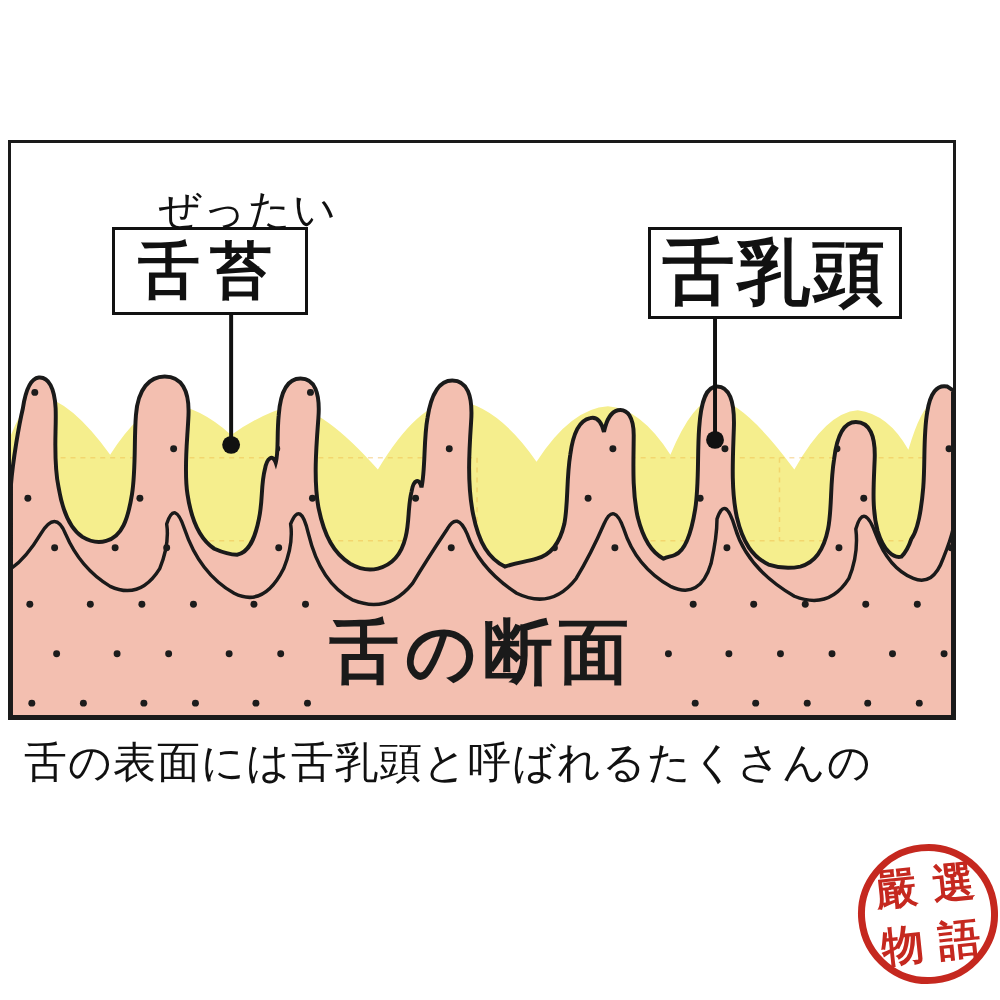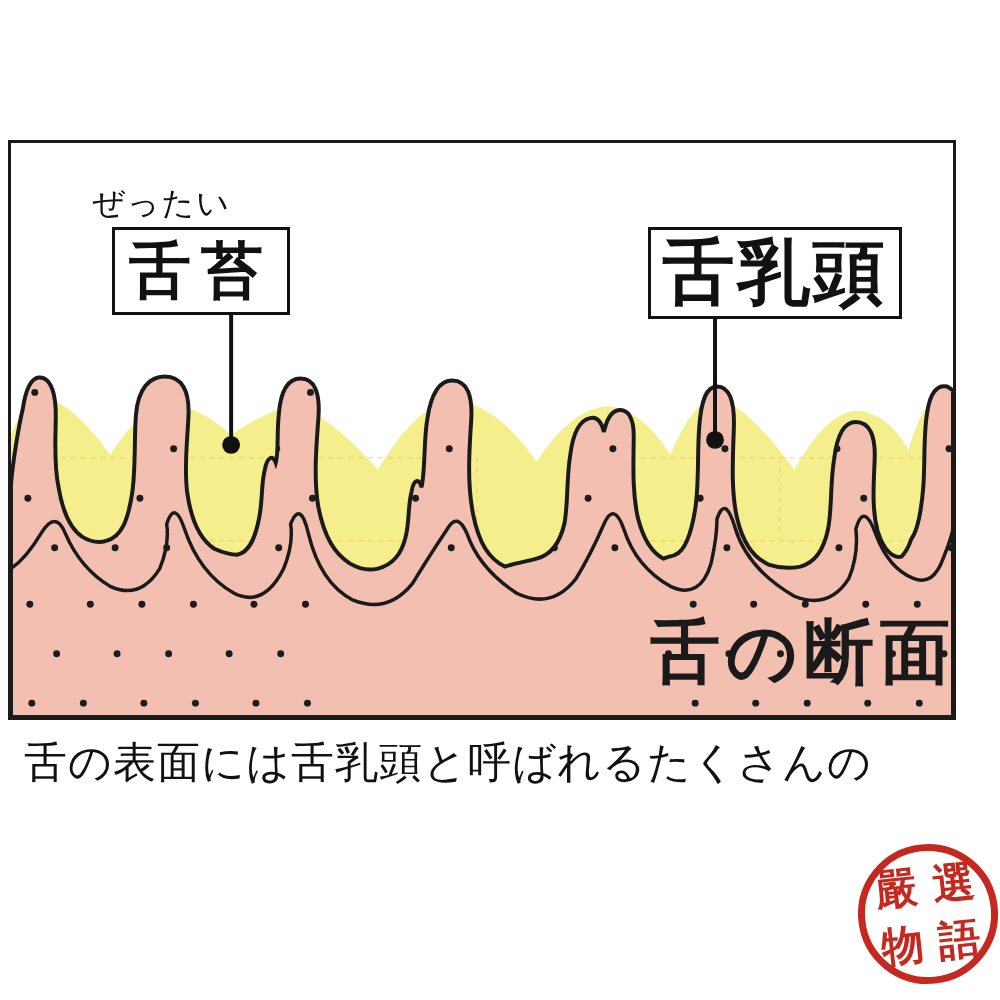--- a/index.html
+++ b/index.html
@@ -6,34 +6,34 @@
   .canvas {
     position:relative; width:1000px; height:1000px; background:#ffffff;
     font-family:"DejaVu Sans", sans-serif; overflow:hidden; color:#111;
   }
   .frame {
     position:absolute; left:8px; top:140px; width:948px; height:580px;
     border:3px solid #1a1a1a; box-sizing:border-box; background:#ffffff;
   }
   .frame svg { position:absolute; left:0; top:0; width:100%; height:100%; display:block; }
   .furigana {
-    position:absolute; text-align:left; font-size:32px; font-weight:500;
+    position:absolute; text-align:right; font-size:42px; font-weight:500;
     color:#111; z-index:6; letter-spacing:2px;
   }
   #furigana-zettai { left:92px; top:182px; width:246px; }
   #furigana-zetsunyuto { left:620px; top:182px; width:310px; }
   .label-box {
     position:absolute; border:3px solid #111; background:#ffffff; box-sizing:border-box;
     display:flex; align-items:center; justify-content:center;
     font-weight:bold; color:#111; z-index:6;
   }
-  #label-zettai { left:112px; top:227px; width:178px; height:88px; font-size:62px; letter-spacing:10px; }
+  #label-zettai { left:112px; top:227px; width:196px; height:88px; font-size:62px; letter-spacing:10px; }
   #label-zetsunyuto { left:648px; top:227px; width:254px; height:92px; font-size:72px; letter-spacing:3px; }
   .section-title {
-    position:absolute; left:8px; top:606px; width:948px; text-align:right;
+    position:absolute; left:8px; top:606px; width:948px; text-align:center;
     font-size:70px; font-weight:600; color:#1a1a1a; z-index:5; letter-spacing:6px;
   }
   .caption {
     position:absolute; left:24px; top:734px; width:960px;
     font-size:43px; line-height:1.32; color:#111; font-weight:500; letter-spacing:1px;
   }
   .seal {
     position:absolute; left:858px; top:844px; width:140px; height:140px;
     border:7px solid #c5281f; border-radius:50%; box-sizing:border-box;
     transform:rotate(-6deg); z-index:7;

